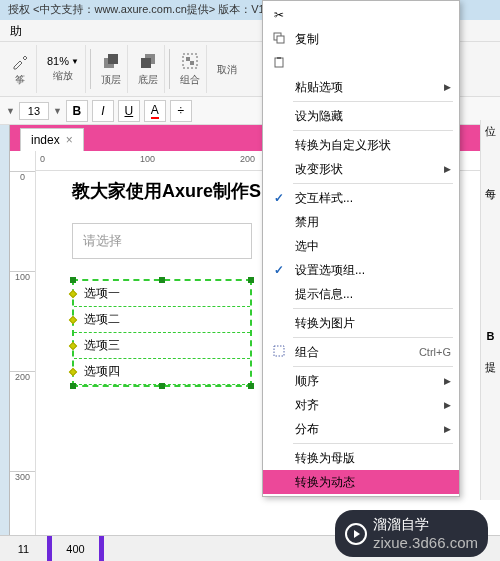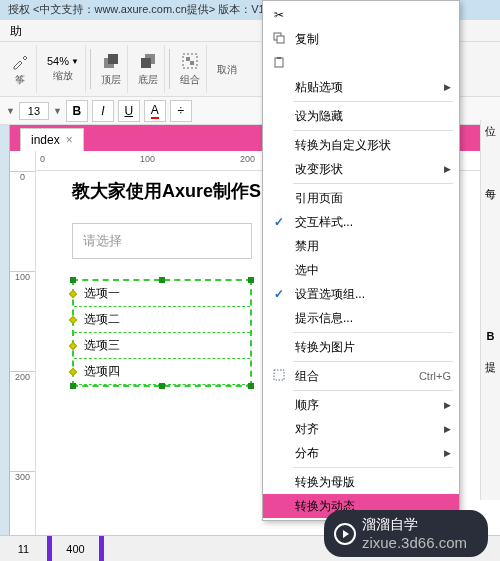--- a/index.html
+++ b/index.html
@@ -49,21 +49,21 @@
 .context-menu { position: absolute; top: 0; left: 262px; width: 198px; background: #fff; border: 1px solid #b5b5b5; box-shadow: 2px 2px 6px rgba(0,0,0,0.25); z-index: 100; padding: 2px 0; }
 .menu-row { display: flex; align-items: center; height: 24px; padding: 0 8px 0 4px; font-size: 12px; cursor: pointer; position: relative; }
 .menu-row.hl { background: #ec4899; }
 .menu-icon-col { width: 24px; display: flex; justify-content: center; align-items: center; }
 .menu-label { flex: 1; padding-left: 4px; }
 .menu-shortcut { color: #666; font-size: 11px; }
 .menu-sep { height: 1px; background: #ddd; margin: 2px 6px 2px 30px; }
 .submenu-arrow { color: #444; font-size: 9px; }
 .check { color: #2266bb; font-weight: bold; }
 
-.watermark { position: absolute; bottom: 4px; right: 12px; background: #2a2e3a; color: #fff; border-radius: 18px; padding: 6px 21px 6px 10px; display: flex; align-items: center; gap: 6px; z-index: 200; font-size: 14px; }
+.watermark { position: absolute; bottom: 4px; right: 12px; background: #2a2e3a; color: #fff; border-radius: 18px; padding: 6px 10px 6px 10px; display: flex; align-items: center; gap: 6px; z-index: 200; font-size: 14px; }
 .watermark .logo-circ { width: 22px; height: 22px; border: 2px solid #fff; border-radius: 50%; display: flex; align-items: center; justify-content: center; }
 .watermark .tri { width: 0; height: 0; border-left: 6px solid #fff; border-top: 4px solid transparent; border-bottom: 4px solid transparent; margin-left: 2px; }
 .watermark .sub { font-size: 15px; color: #bbb; display: block; text-align: center; }
 
 .status-bar { position: absolute; bottom: 0; left: 0; right: 0; height: 26px; background: #f0f0f0; border-top: 1px solid #ccc; display: flex; align-items: center; }
 .status-num { width: 52px; border-right: 5px solid #6d28d9; text-align: right; font-size: 11px; height: 100%; display: flex; align-items: center; justify-content: center; }
 .right-panel { position: absolute; right: 0; top: 120px; width: 20px; height: 380px; background: #f5f5f5; border-left: 1px solid #ddd; }
 .rp-label { writing-mode: horizontal-tb; font-size: 11px; padding: 4px 2px; text-align: center; }
 </style>
 </head>
@@ -81,21 +81,21 @@
   <div class="tool-group">
     <div class="tool-icon">
         <svg width="18" height="18" viewBox="0 0 18 18">
           <path d="M3 15 L9 9 L11 11 L5 17 L3 17 Z M12 6 L14 4 L16 6 L14 8 Z" stroke="#666" fill="none"></path>
         </svg>
       </div>
     <div class="tool-label">筝</div>
   </div>
   <div class="tool-group zoom-grp">
     <div class="zoom-line">
-      <span style="font-size:11px;">54%</span>
+      <span style="font-size:11px;">81%</span>
       <span style="font-size:8px;">▼</span>
     </div>
     <div class="tool-label">缩放</div>
   </div>
   <div style="width:1px;background:#ccc;height:40px;"></div>
   <div class="tool-group">
     <div class="tool-icon">
         <svg width="18" height="18">
           <rect x="2" y="6" width="10" height="10" fill="#888"></rect>
           <rect x="6" y="2" width="10" height="10" fill="#555"></rect>
@@ -235,24 +235,20 @@
       <div class="menu-icon-col"></div>
       <div class="menu-label">转换为自定义形状</div>
     </div>
   <div class="menu-row">
       <div class="menu-icon-col"></div>
       <div class="menu-label">改变形状</div>
       <span class="submenu-arrow">▶</span>
     </div>
   <div class="menu-sep"></div>
   <div class="menu-row">
-      <div class="menu-icon-col"></div>
-      <div class="menu-label">引用页面</div>
-    </div>
-  <div class="menu-row">
       <div class="menu-icon-col">
         <span class="check">✓</span>
       </div>
       <div class="menu-label">交互样式...</div>
     </div>
   <div class="menu-row">
       <div class="menu-icon-col"></div>
       <div class="menu-label">禁用</div>
     </div>
   <div class="menu-row">

